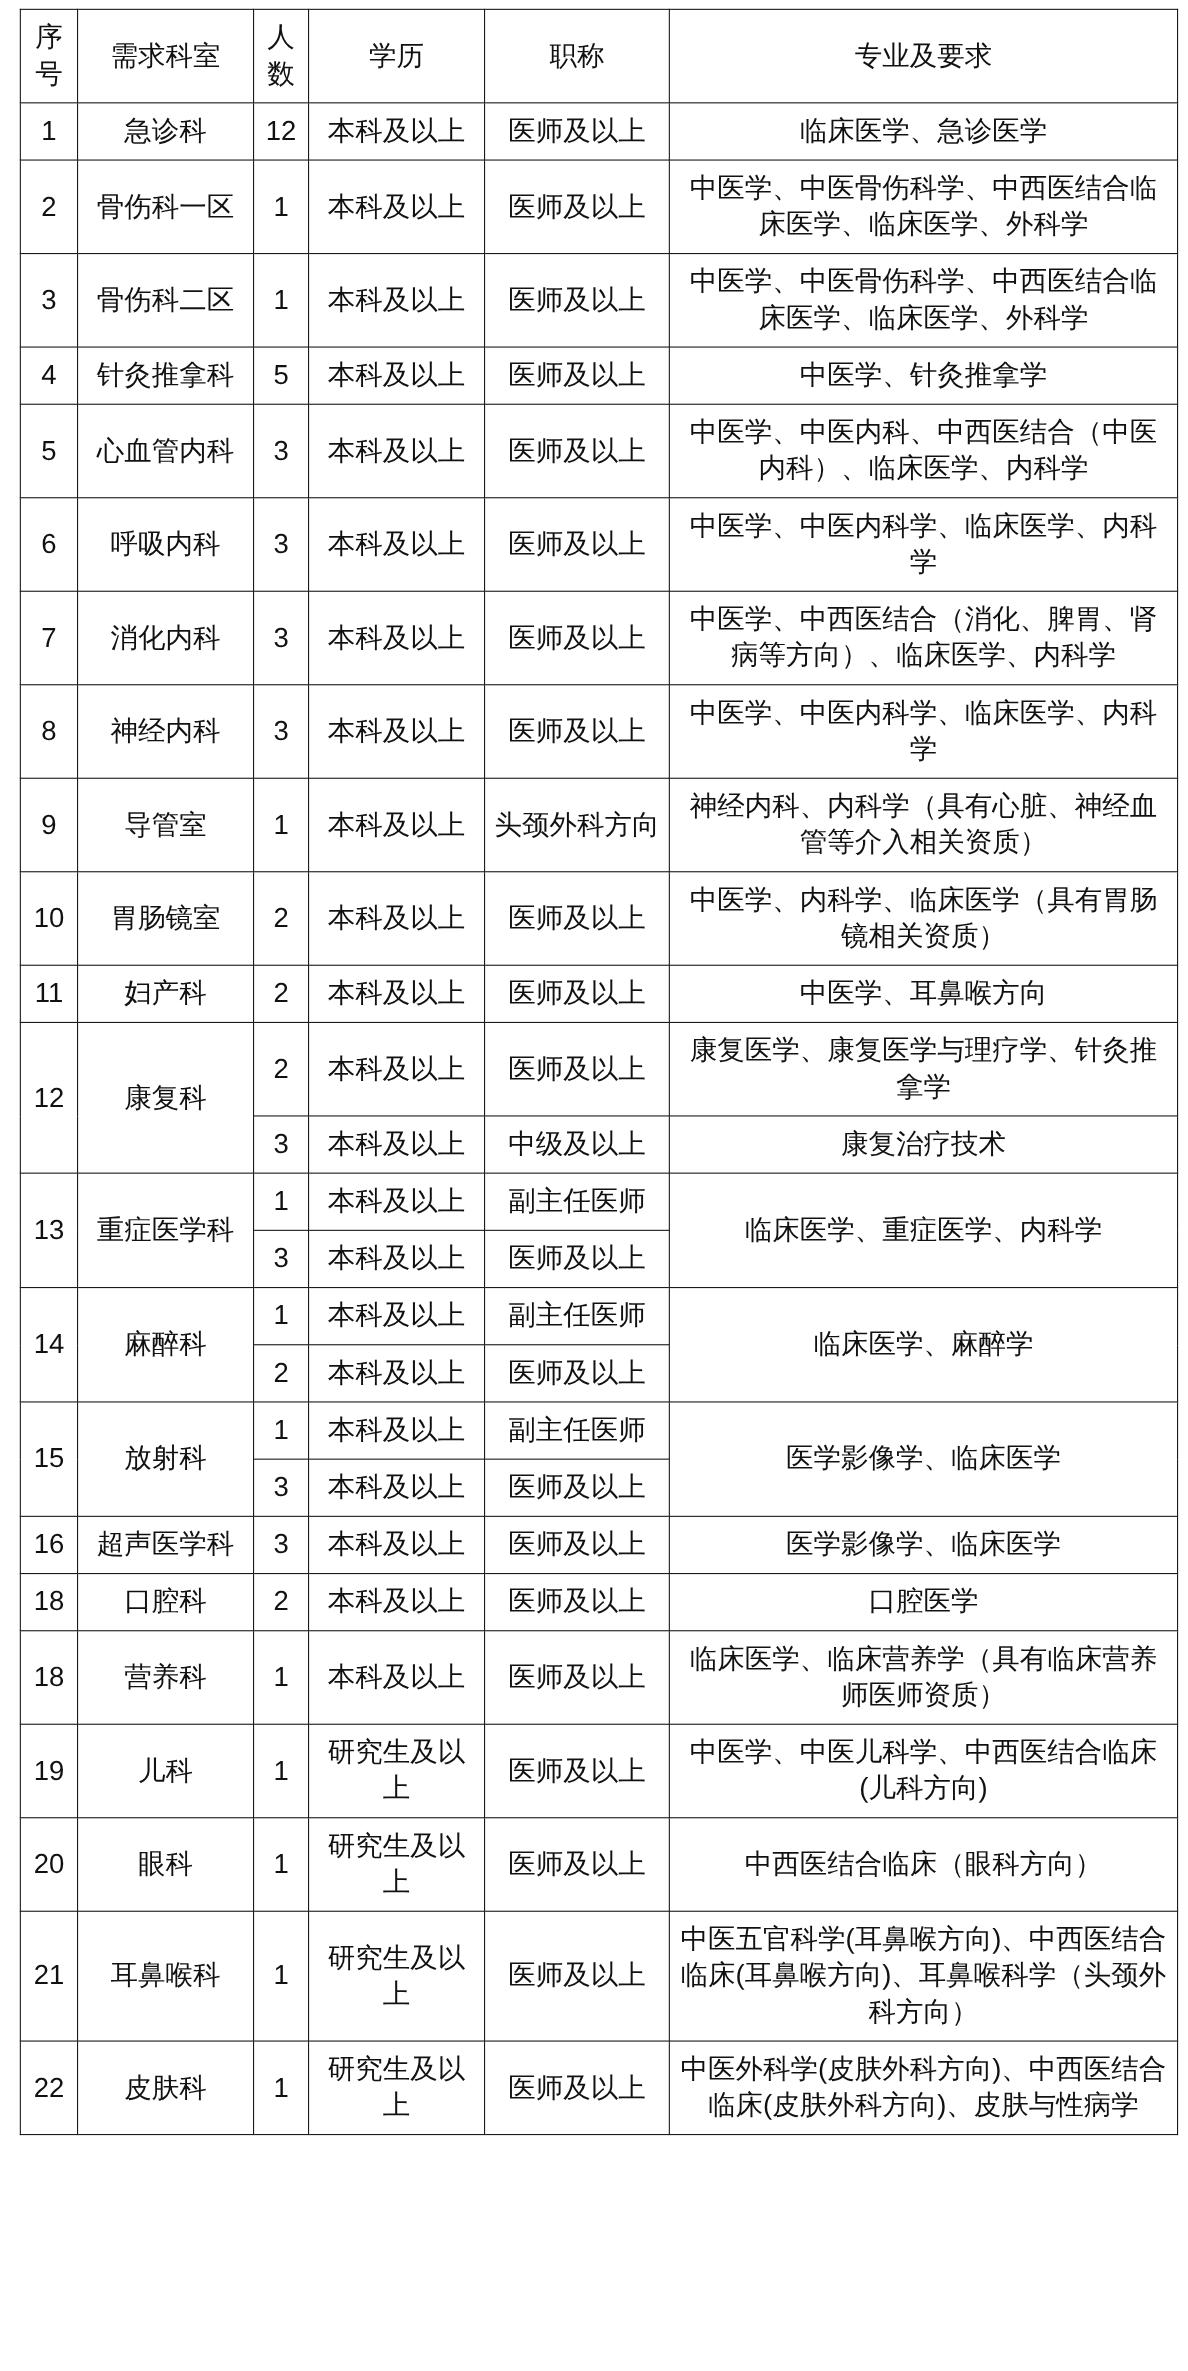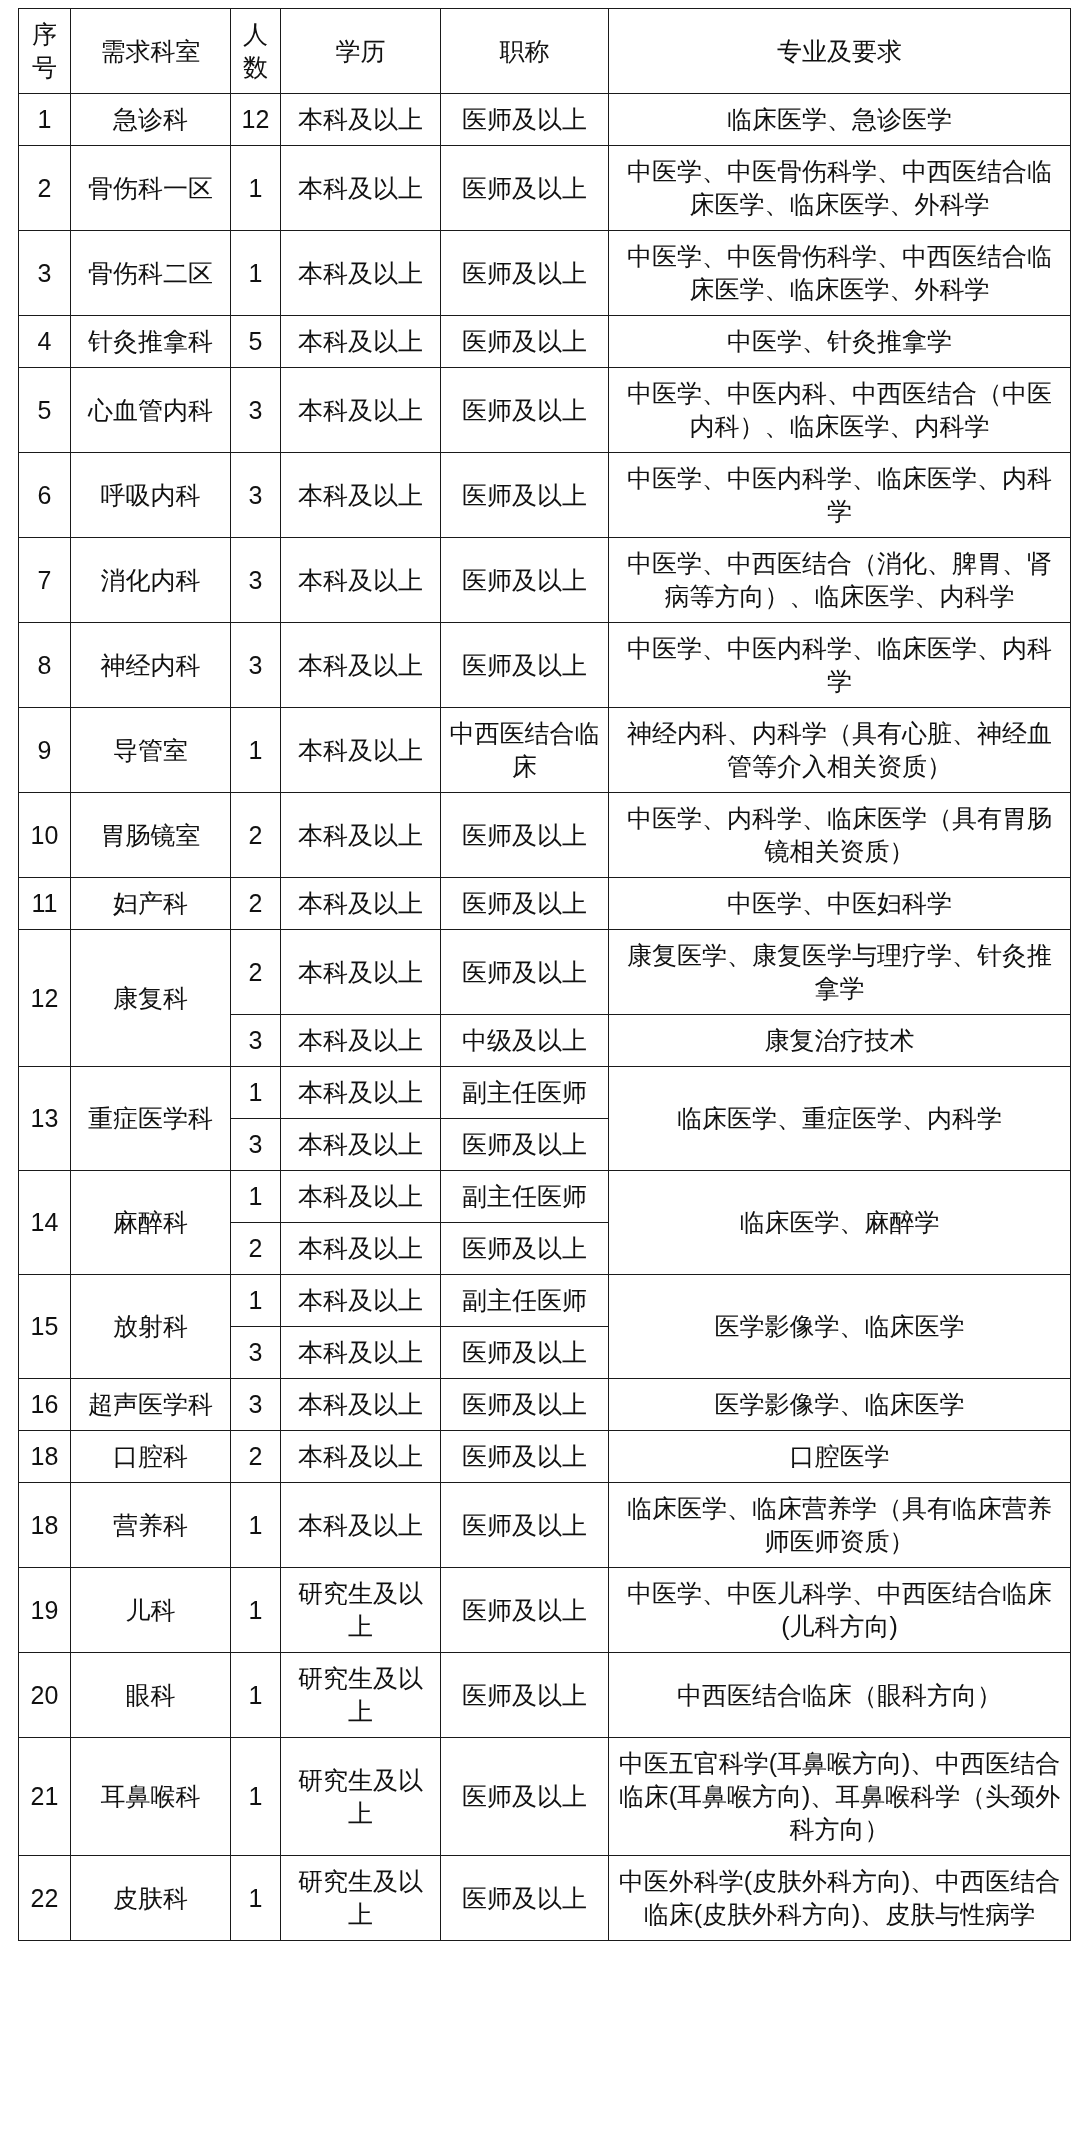--- a/index.html
+++ b/index.html
@@ -150,38 +150,38 @@
           <td>3</td>
           <td class="small-pad">本科及以上</td>
           <td class="small-pad">医师及以上</td>
           <td class="major">中医学、中医内科学、临床医学、内科学</td>
         </tr>
         <tr>
           <td>9</td>
           <td>导管室</td>
           <td>1</td>
           <td class="small-pad">本科及以上</td>
-          <td class="small-pad">中西医结合临床</td>
+          <td class="small-pad">头颈外科方向</td>
           <td class="major">神经内科、内科学（具有心脏、神经血管等介入相关资质）</td>
         </tr>
         <tr>
           <td>10</td>
           <td>胃肠镜室</td>
           <td>2</td>
           <td class="small-pad">本科及以上</td>
           <td class="small-pad">医师及以上</td>
           <td class="major">中医学、内科学、临床医学（具有胃肠镜相关资质）</td>
         </tr>
         <tr>
           <td>11</td>
           <td>妇产科</td>
           <td>2</td>
           <td class="small-pad">本科及以上</td>
           <td class="small-pad">医师及以上</td>
-          <td class="major">中医学、中医妇科学</td>
+          <td class="major">中医学、耳鼻喉方向</td>
         </tr>
         <tr>
           <td rowspan="2">12</td>
           <td rowspan="2">康复科</td>
           <td>2</td>
           <td class="small-pad">本科及以上</td>
           <td class="small-pad">医师及以上</td>
           <td class="major">康复医学、康复医学与理疗学、针灸推拿学</td>
         </tr>
         <tr>

